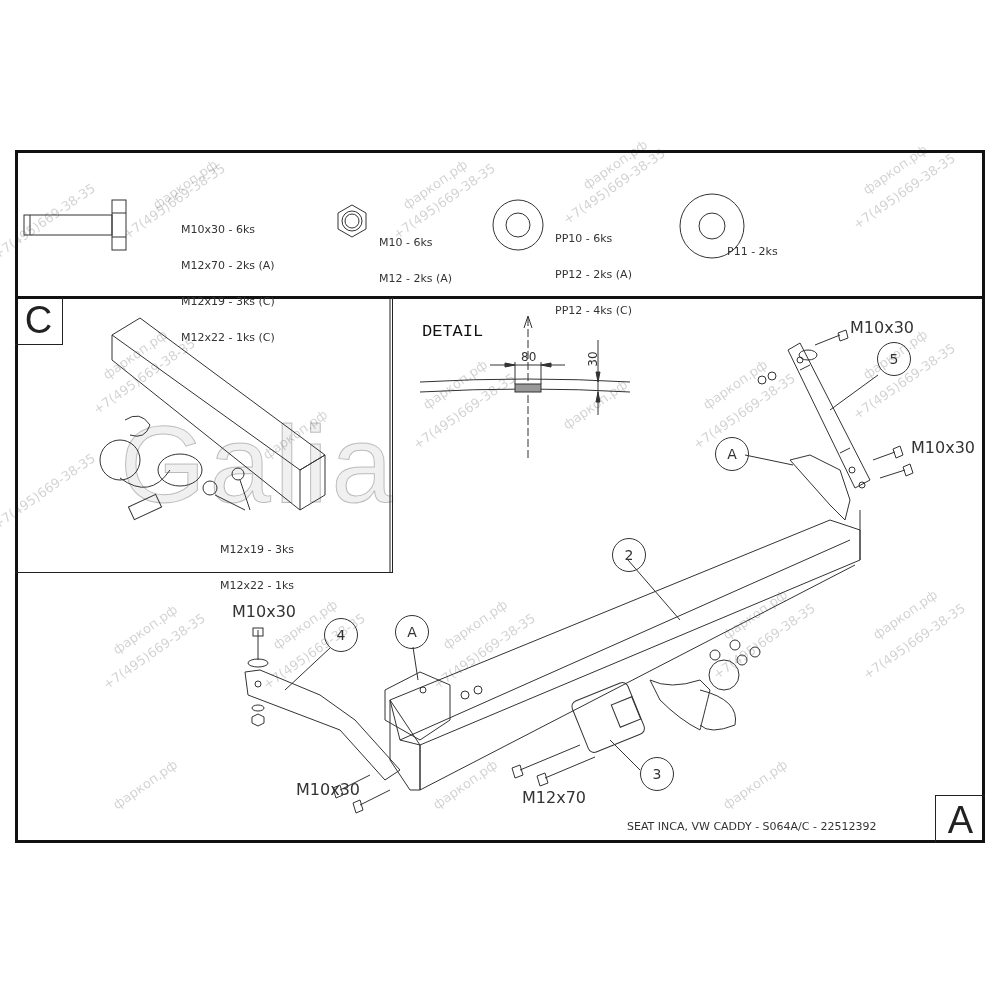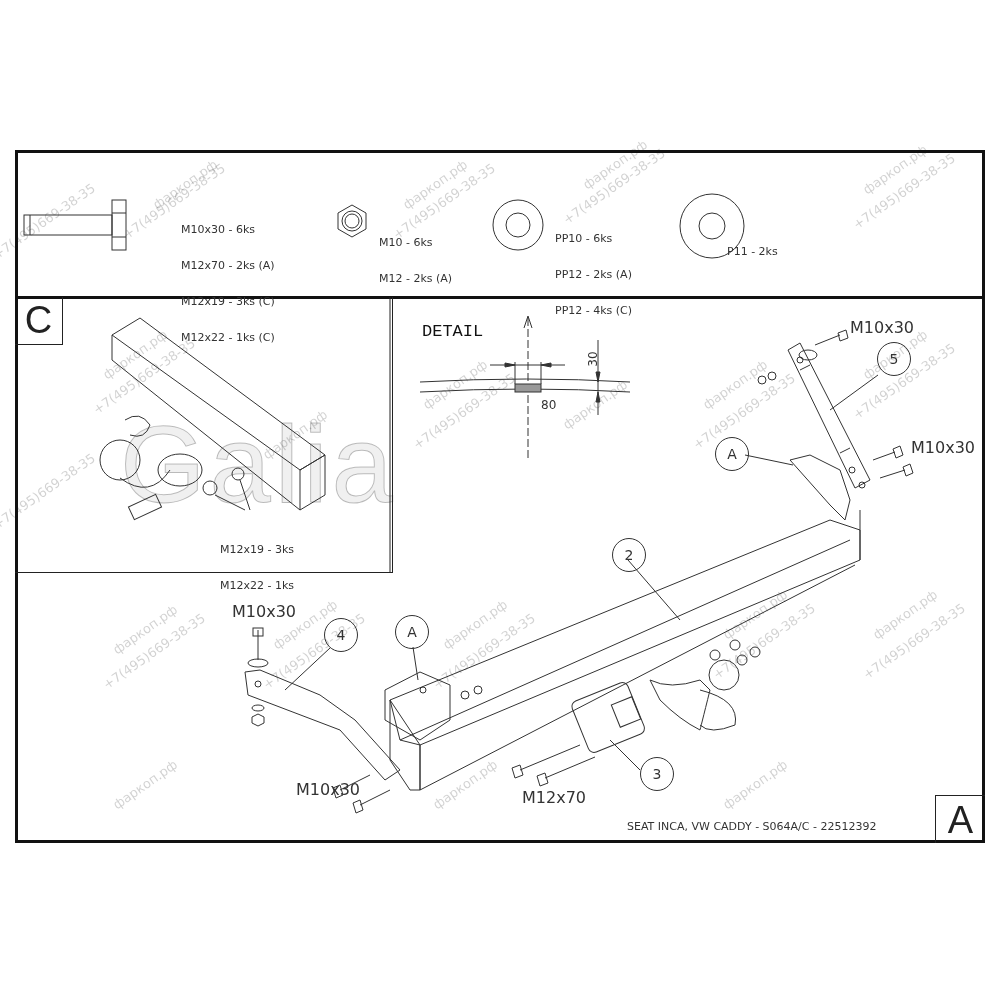--- a/index.html
+++ b/index.html
@@ -221,21 +221,21 @@
 <div class="plist" style="left:727px;top:222px;">
   <div>P11 - 2ks</div>
 </div>
 
 <div class="plist" style="left:220px;top:520px;">
   <div>M12x19 - 3ks</div>
   <div>M12x22 - 1ks</div>
 </div>
 
 <div class="detail-title">DETAIL</div>
-<div class="lbl" style="left:541px;top:350px;font-size:12px;margin-top:48px;">80</div>
+<div class="lbl" style="left:521px;top:350px;font-size:12px;">80</div>
 <div class="lbl" style="left:585px;top:352px;font-size:12px;transform:rotate(-90deg);">30</div>
 
 <div class="callout" style="left:612px;top:538px;">2</div>
 <div class="callout" style="left:640px;top:757px;">3</div>
 <div class="callout" style="left:324px;top:618px;">4</div>
 <div class="callout" style="left:877px;top:342px;">5</div>
 <div class="callout" style="left:715px;top:437px;">A</div>
 <div class="callout" style="left:395px;top:615px;">A</div>
 
 <div class="lbl" style="left:850px;top:318px;">M10x30</div>

